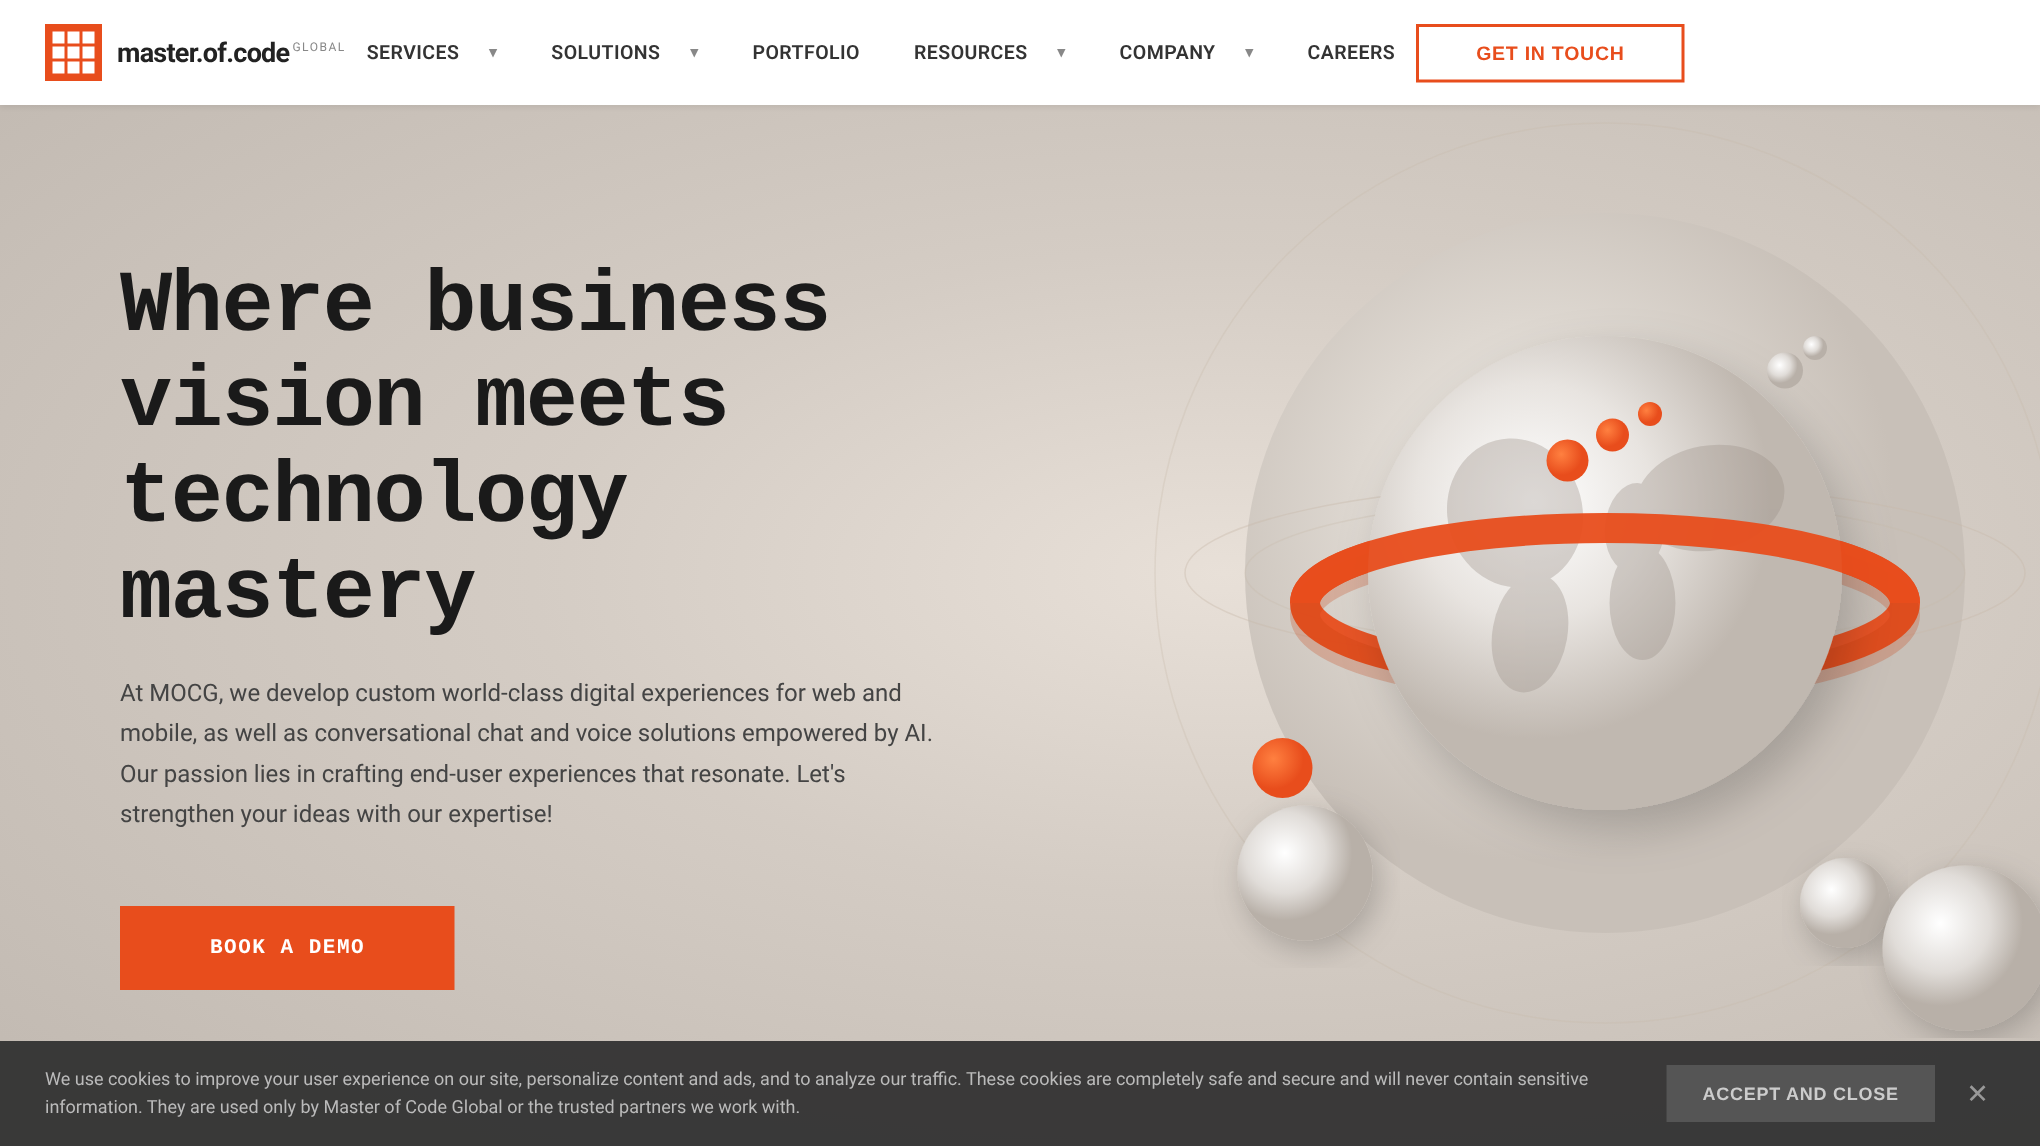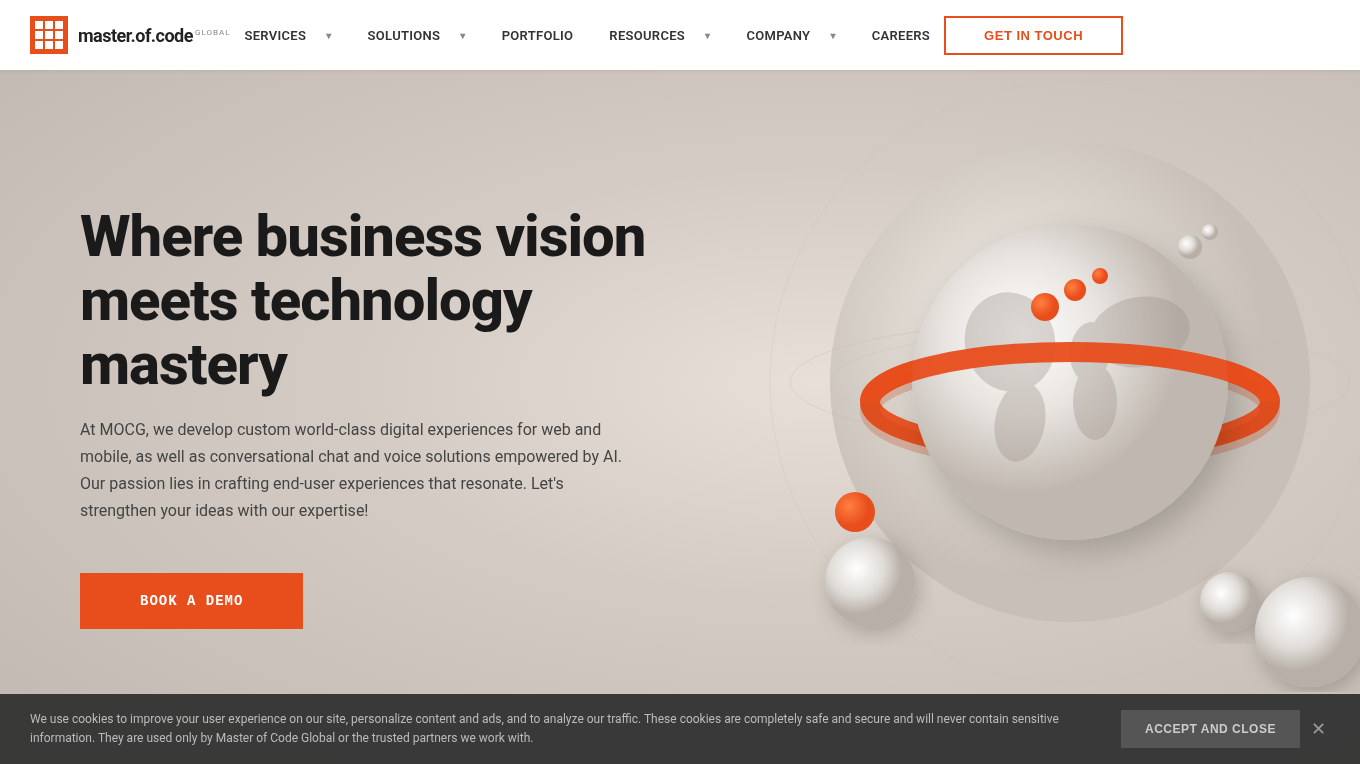--- a/index.html
+++ b/index.html
@@ -138,20 +138,21 @@
       max-width: 680px;
     }
 
     .hero-title {
       font-size: 58px;
       font-weight: 800;
       color: #1a1a1a;
       line-height: 1.1;
       margin-bottom: 19px;
       letter-spacing: -1px;
+      font-family: Liberation Mono, monospace;
     }
 
     .hero-description {
       font-size: 16px;
       color: #444;
       line-height: 1.7;
       margin-bottom: 48px;
       max-width: 560px;
     }
 
@@ -200,21 +201,21 @@
       bottom: 0;
       left: 0;
       width: 100%;
       background: rgba(50, 50, 50, 0.95);
       color: #ccc;
       padding: 16px 30px;
       display: flex;
       align-items: center;
       justify-content: space-between;
       z-index: 200;
-      gap: 7px;
+      gap: 17px;
     }
 
     .cookie-text {
       font-size: 12px;
       line-height: 1.6;
       color: #bbb;
       flex: 1;
     }
 
     .cookie-accept {

